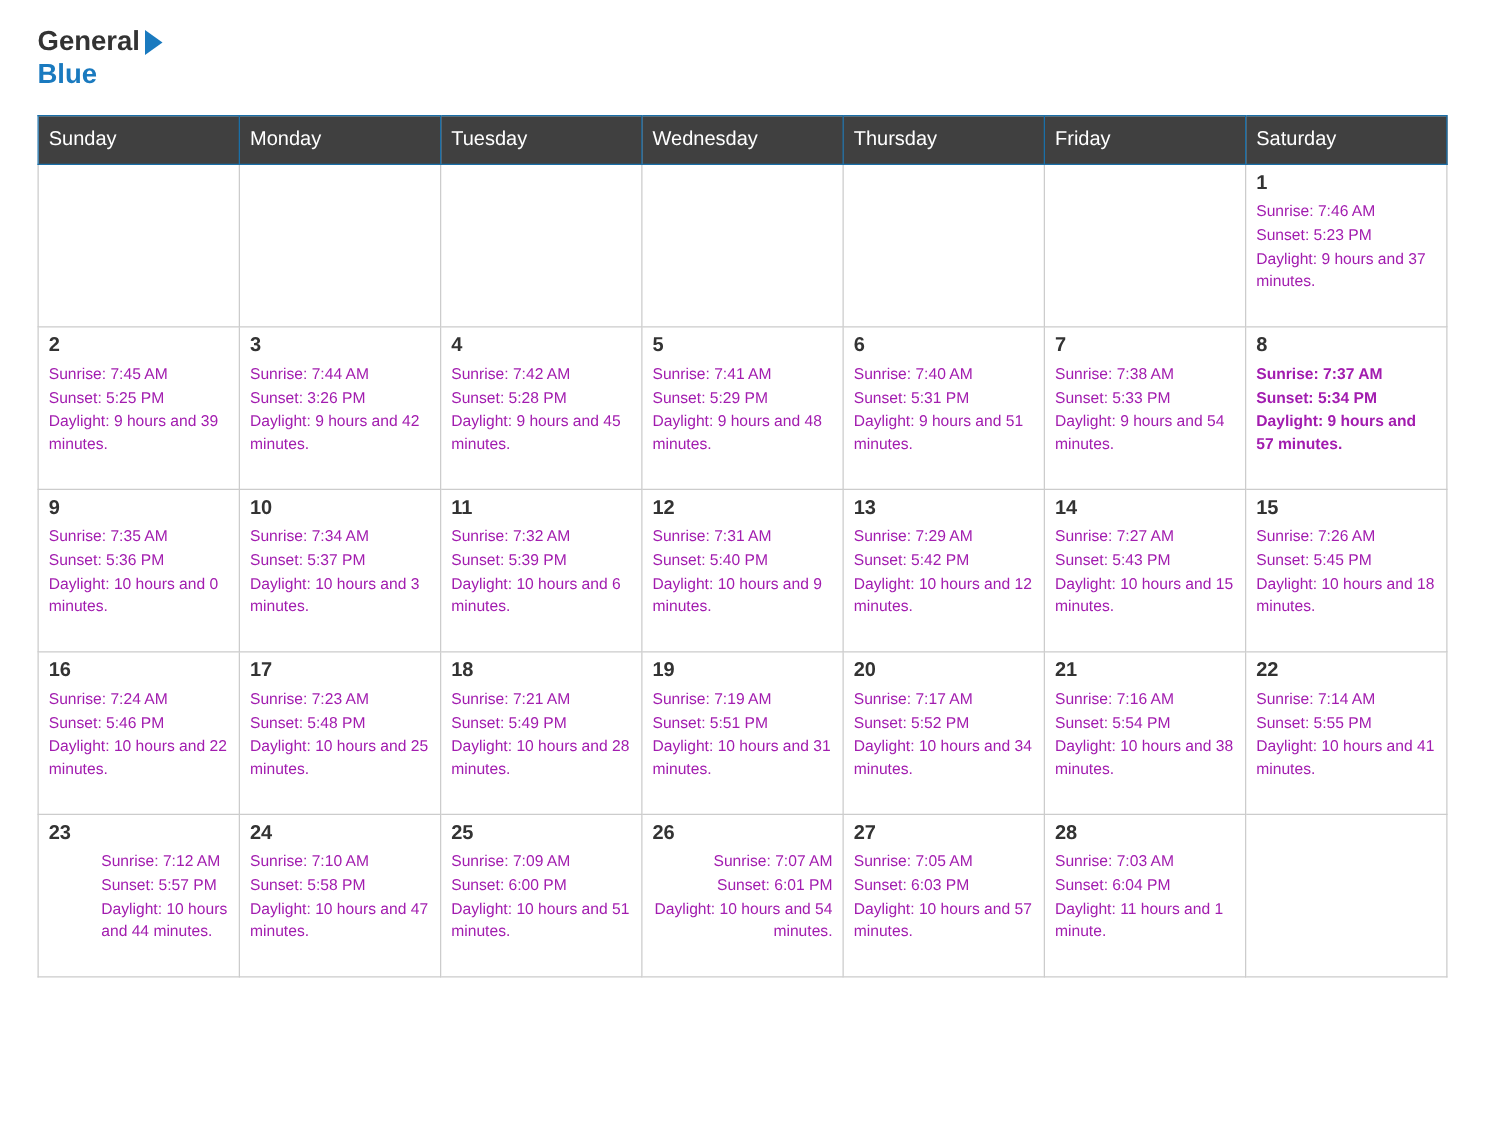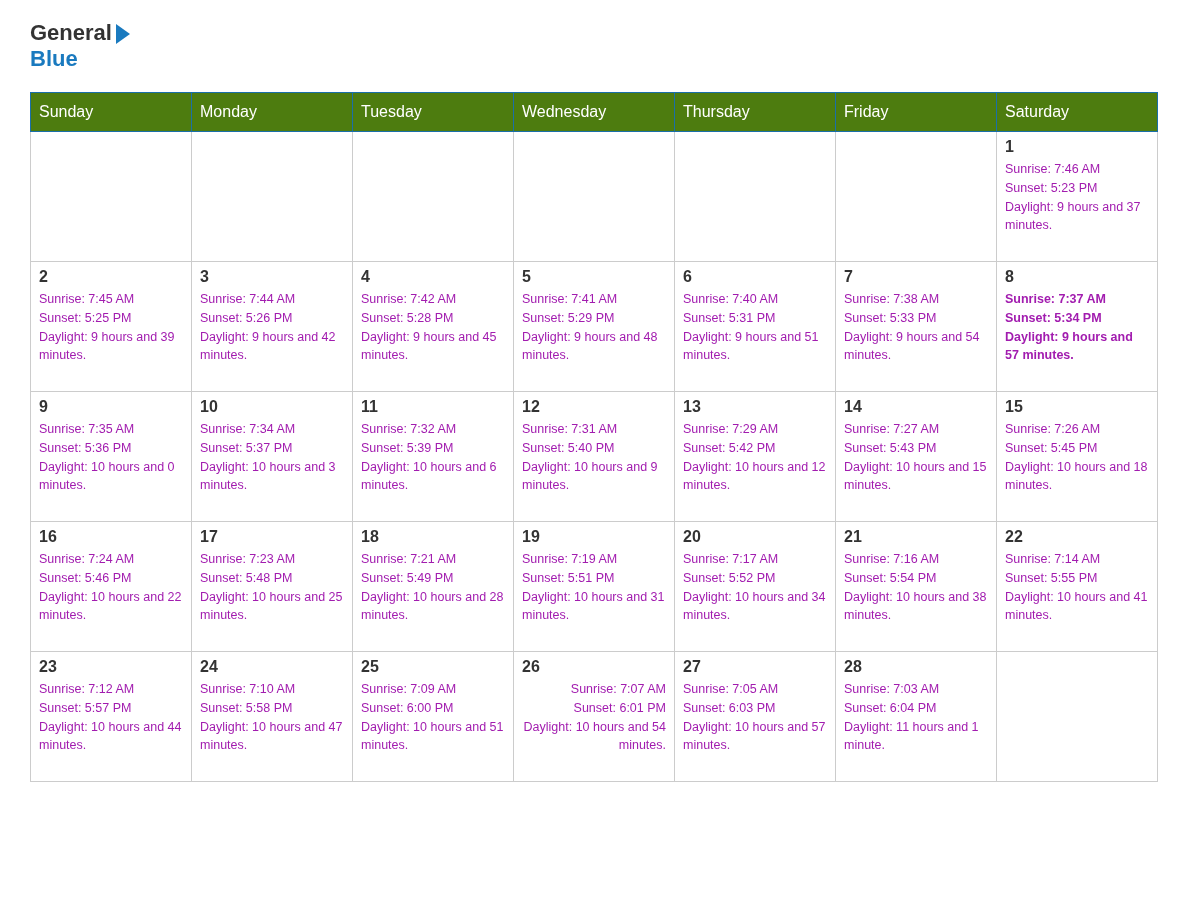--- a/index.html
+++ b/index.html
@@ -57,21 +57,21 @@
     .location {
       font-size: 20px;
       color: #555;
       margin-top: 4px;
     }
     .calendar {
       width: 100%;
       border-collapse: collapse;
     }
     .calendar thead tr th {
-      background-color: #4d7c0f;
+      background-color: #404040;
       color: #fff;
       font-size: 16px;
       font-weight: normal;
       padding: 10px 8px;
       text-align: left;
       border: 1px solid #1a6fa8;
     }
     .calendar tbody tr td {
       border: 1px solid #ccc;
       vertical-align: top;
@@ -146,21 +146,21 @@
       <tr>
         <td>
           <div class="day-number">2</div>
           <div class="day-info" style="white-space: pre-line;">Sunrise: 7:45 AM
 Sunset: 5:25 PM
 Daylight: 9 hours and 39 minutes.</div>
         </td>
         <td>
           <div class="day-number">3</div>
           <div class="day-info" style="white-space: pre-line;">Sunrise: 7:44 AM
-Sunset: 5:26 PM
+Sunset: 3:26 PM
 Daylight: 9 hours and 42 minutes.</div>
         </td>
         <td>
           <div class="day-number">4</div>
           <div class="day-info" style="white-space: pre-line;">Sunrise: 7:42 AM
 Sunset: 5:28 PM
 Daylight: 9 hours and 45 minutes.</div>
         </td>
         <td>
           <div class="day-number">5</div>
@@ -271,21 +271,21 @@
         <td>
           <div class="day-number">22</div>
           <div class="day-info" style="white-space: pre-line;">Sunrise: 7:14 AM
 Sunset: 5:55 PM
 Daylight: 10 hours and 41 minutes.</div>
         </td>
       </tr>
       <tr>
         <td>
           <div class="day-number">23</div>
-          <div class="day-info" style="white-space: pre-line;">Sunrise: 7:12 AM
+          <div class="day-info" style="white-space: pre-line; margin-left: 42px;">Sunrise: 7:12 AM
 Sunset: 5:57 PM
 Daylight: 10 hours and 44 minutes.</div>
         </td>
         <td>
           <div class="day-number">24</div>
           <div class="day-info" style="white-space: pre-line;">Sunrise: 7:10 AM
 Sunset: 5:58 PM
 Daylight: 10 hours and 47 minutes.</div>
         </td>
         <td>

